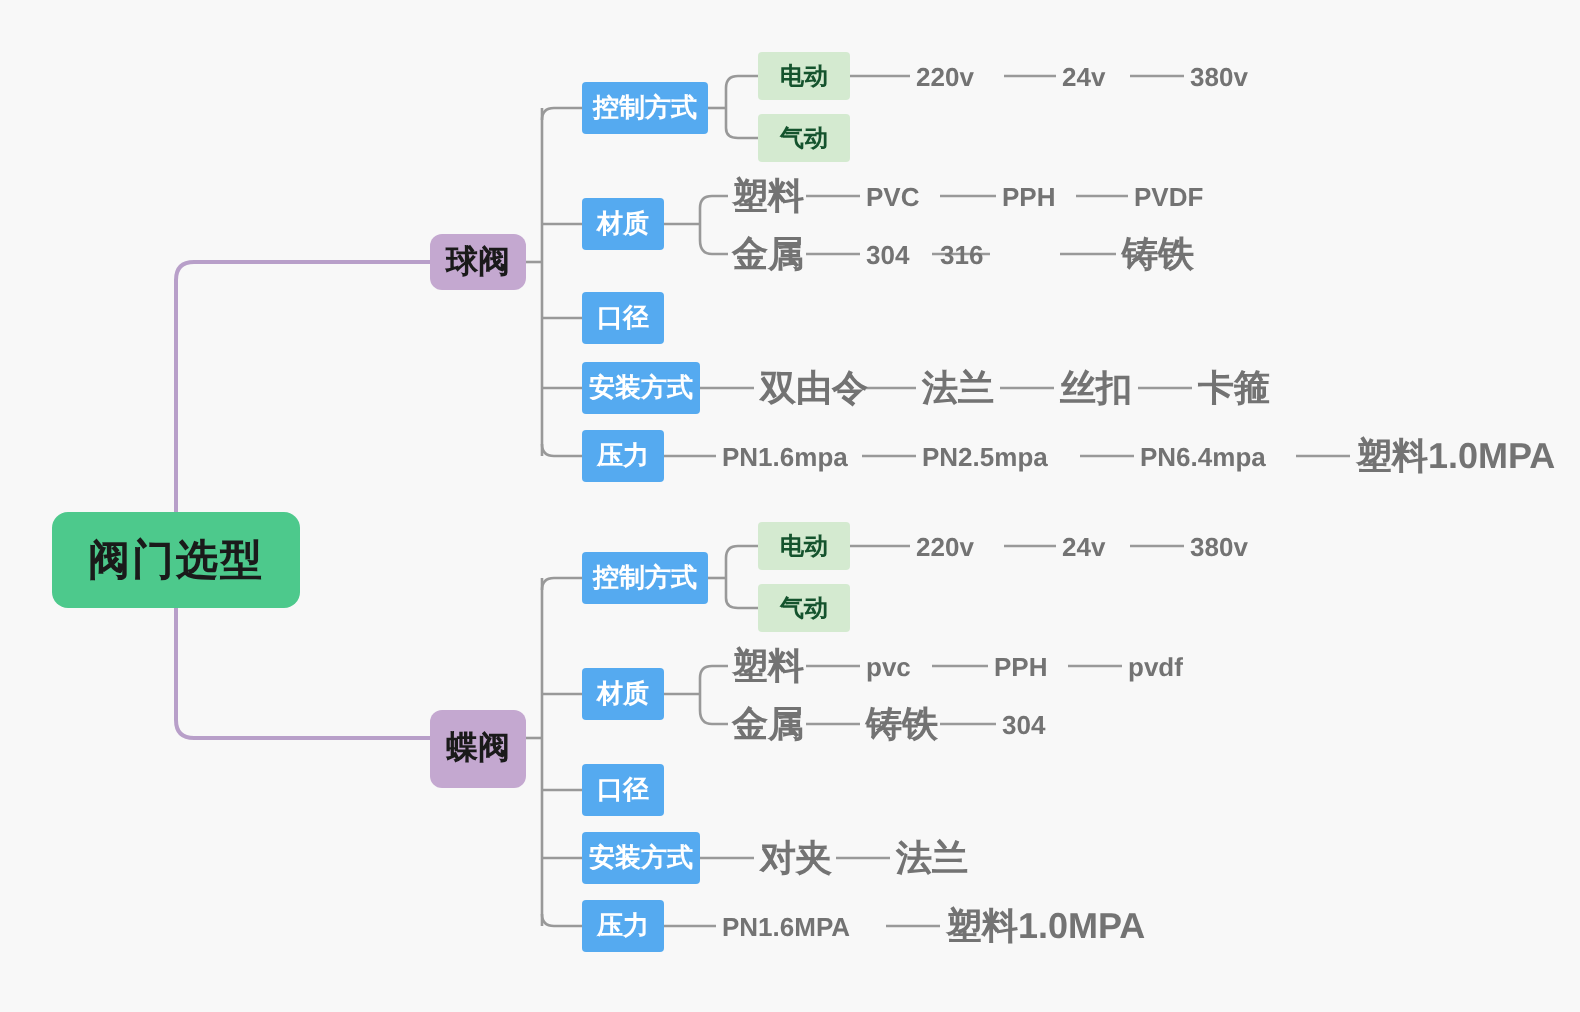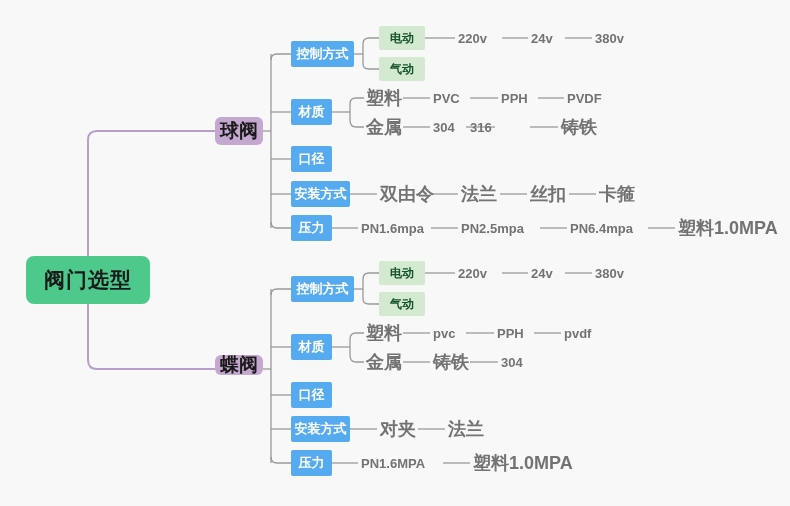--- a/index.html
+++ b/index.html
@@ -43,21 +43,21 @@
     font-size: 21px;
     font-weight: bold;
     border-radius: 8px;
     letter-spacing: 1px;
     padding: 0 14px;
     margin-top: 28px;
   }
   .node-branch {
     background: #c4a8d0;
     color: #1a1a1a;
-    font-size: 19px;
+    font-size: 16px;
     font-weight: bold;
     border-radius: 6px;
     padding: 0 10px;
   }
   .node-topic {
     background: #55aaf0;
     color: #ffffff;
     font-size: 13px;
     font-weight: bold;
     border-radius: 2px;
@@ -247,21 +247,21 @@
   <div class="node node-text" style="left:461px; top:217px; width:72px; height:22px;">
     <span>PN2.5mpa</span>
   </div>
   <div class="node node-text" style="left:570px; top:217px; width:72px; height:22px;">
     <span>PN6.4mpa</span>
   </div>
   <div class="node node-text cn" style="left:678px; top:217px; width:92px; height:22px;">
     <span>塑料1.0MPA</span>
   </div>
 
-  <div class="node node-branch" style="left:215px; top:355px; width:48px; height:20px;">
+  <div class="node node-branch" style="left:215px; top:355px; width:48px; height:39px;">
     <span>蝶阀</span>
   </div>
 
   <div class="node node-topic" style="left:291px; top:276px; width:63px; height:26px;">
     <span>控制方式</span>
   </div>
   <div class="node node-green" style="left:379px; top:261px; width:46px; height:24px;">
     <span>电动</span>
   </div>
   <div class="node node-text" style="left:458px; top:262px; width:44px; height:22px;">

